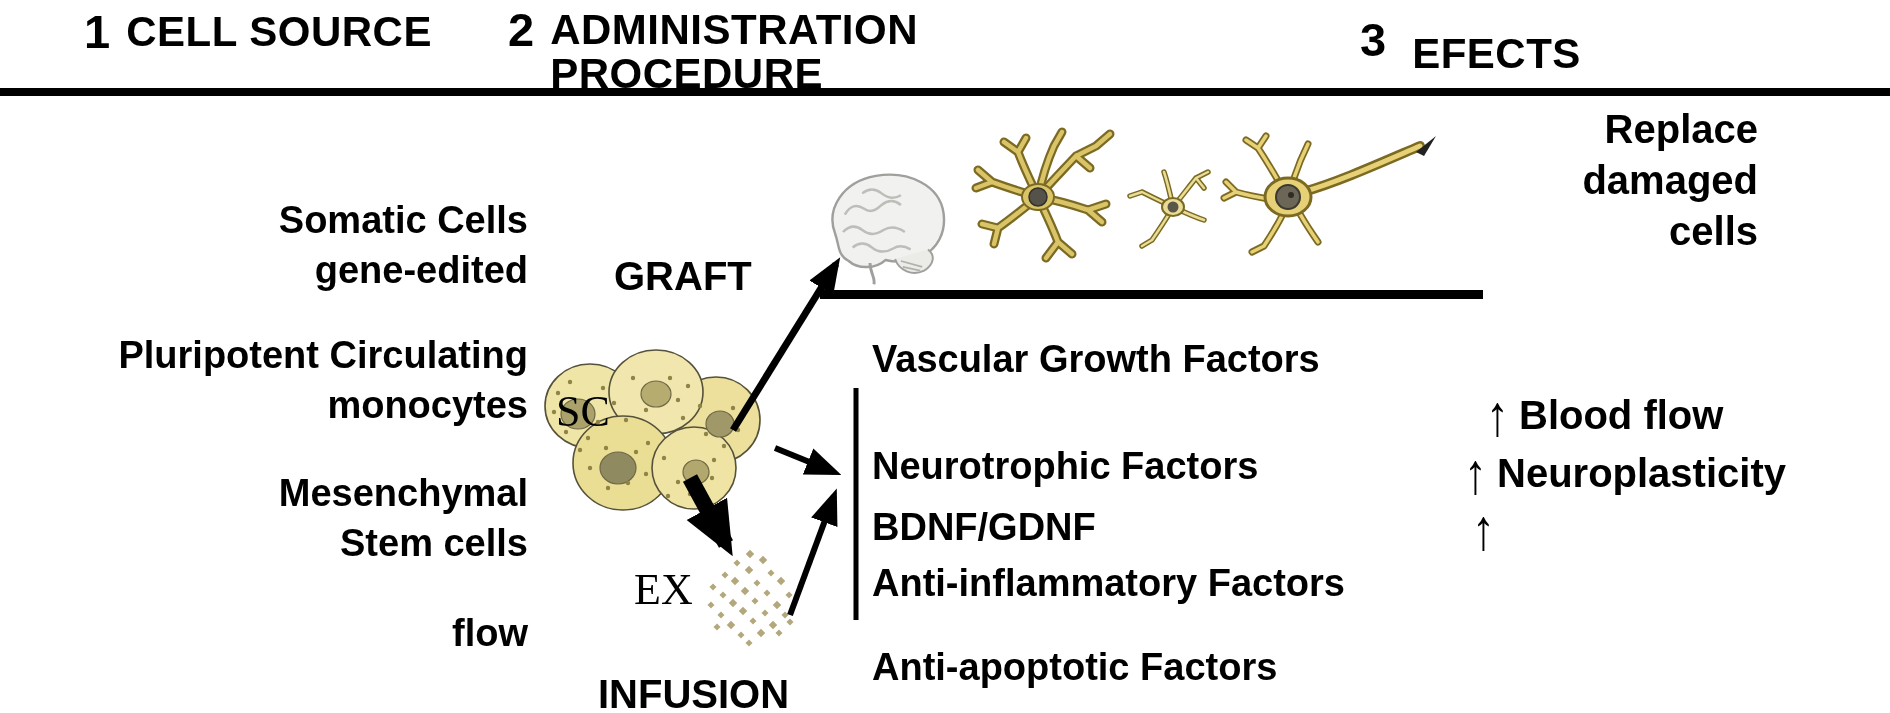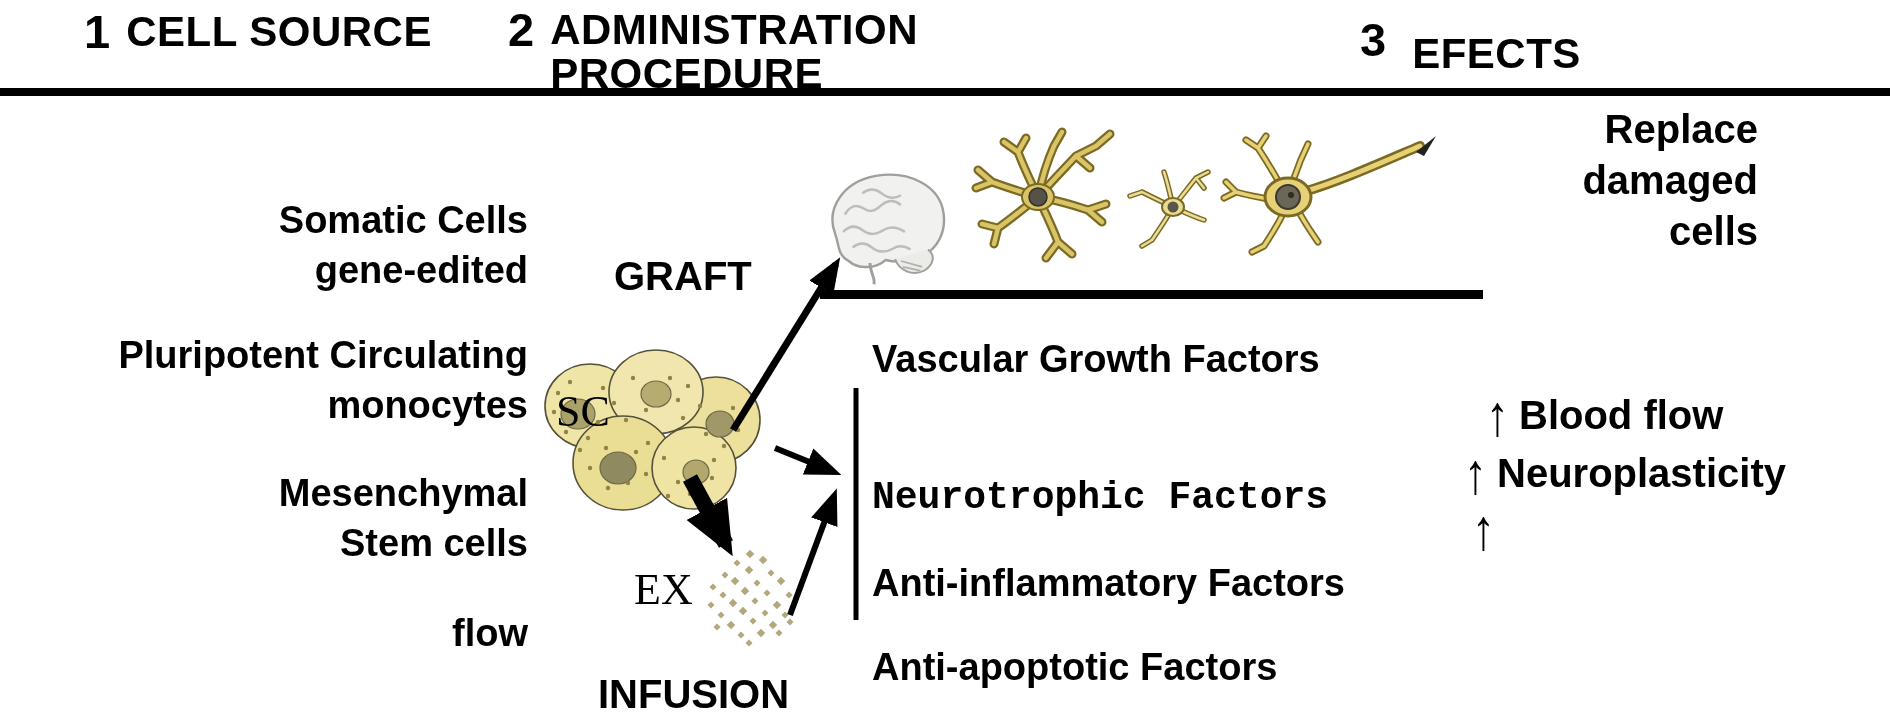--- a/index.html
+++ b/index.html
@@ -271,21 +271,22 @@
     <line x1="856" y1="388" x2="856" y2="620" stroke="#000" stroke-width="5"></line>
 
     <rect x="820" y="290" width="663" height="9" fill="#000"></rect>
   </svg>
 
   <div class="replace">Replace
 damaged
 cells</div>
 
   <div class="factor" style="top:338px;">Vascular Growth Factors</div>
-  <div class="factor" style="top:476px;font-family:Liberation Mono, monospace;">Neurotrophic Factors</div>
+  <div class="factor" style="top:445px;">Neurotrophic Factors</div>
+  <div class="factor" style="top:506px;">BDNF/GDNF</div>
   <div class="factor" style="top:562px;">Anti-inflammatory Factors</div>
   <div class="factor" style="top:646px;">Anti-apoptotic Factors</div>
 
   <div class="outcome" style="top:388px; padding-left:22px;">
     <span class="up">↑</span>
     <span>Blood flow</span>
   </div>
   <div class="outcome" style="top:446px;">
     <span class="up">↑</span>
     <span>Neuroplasticity</span>

